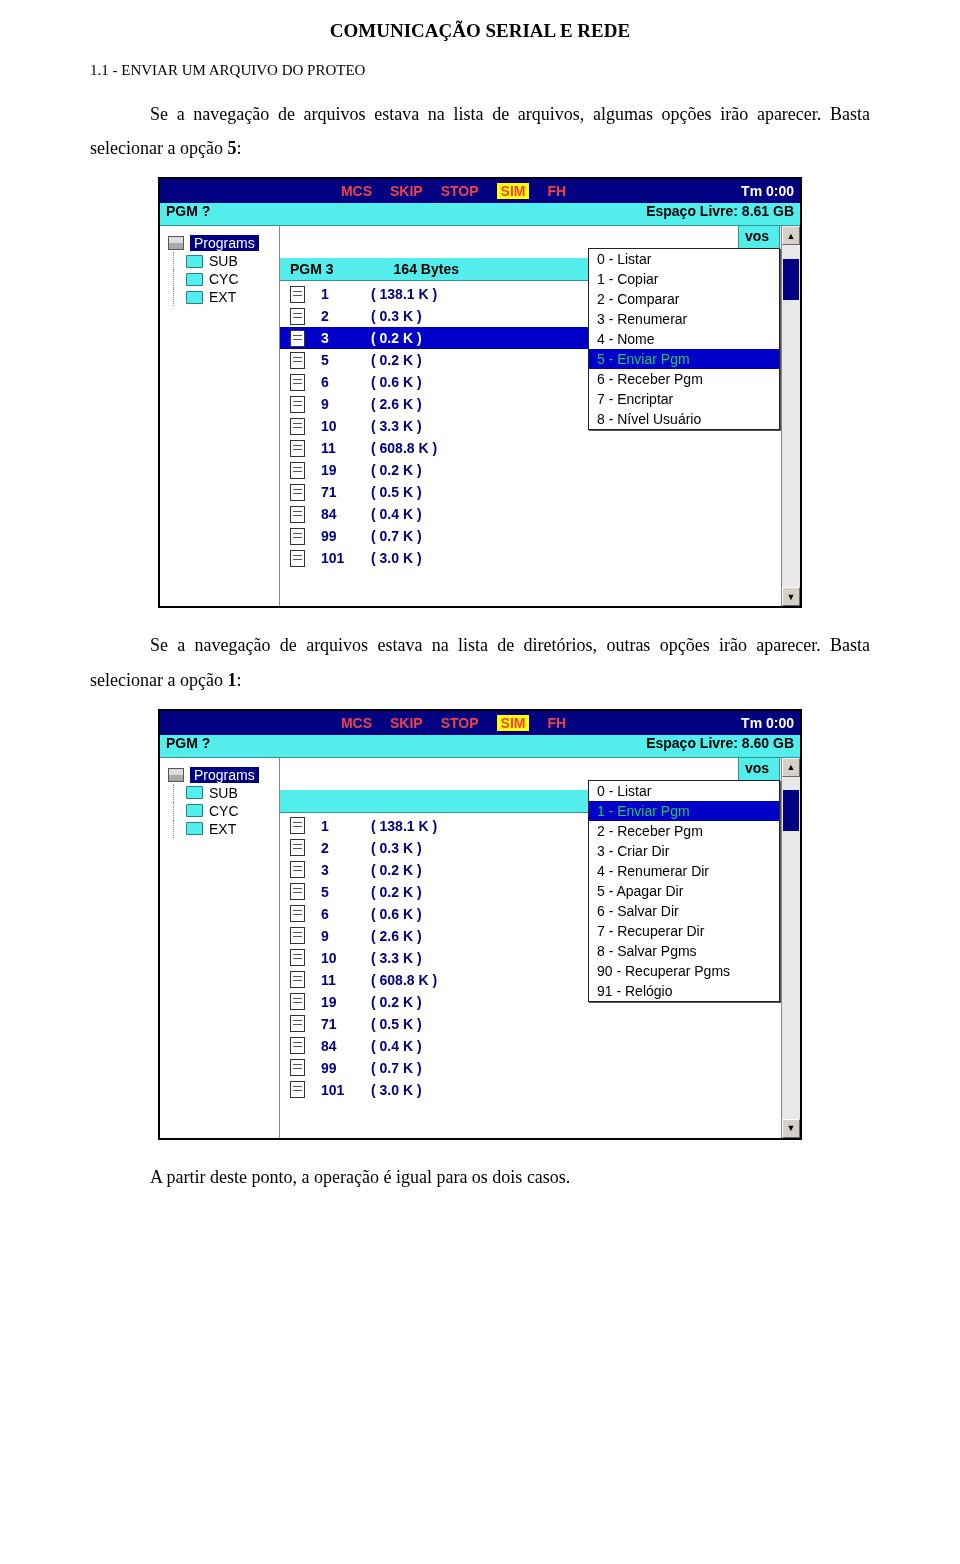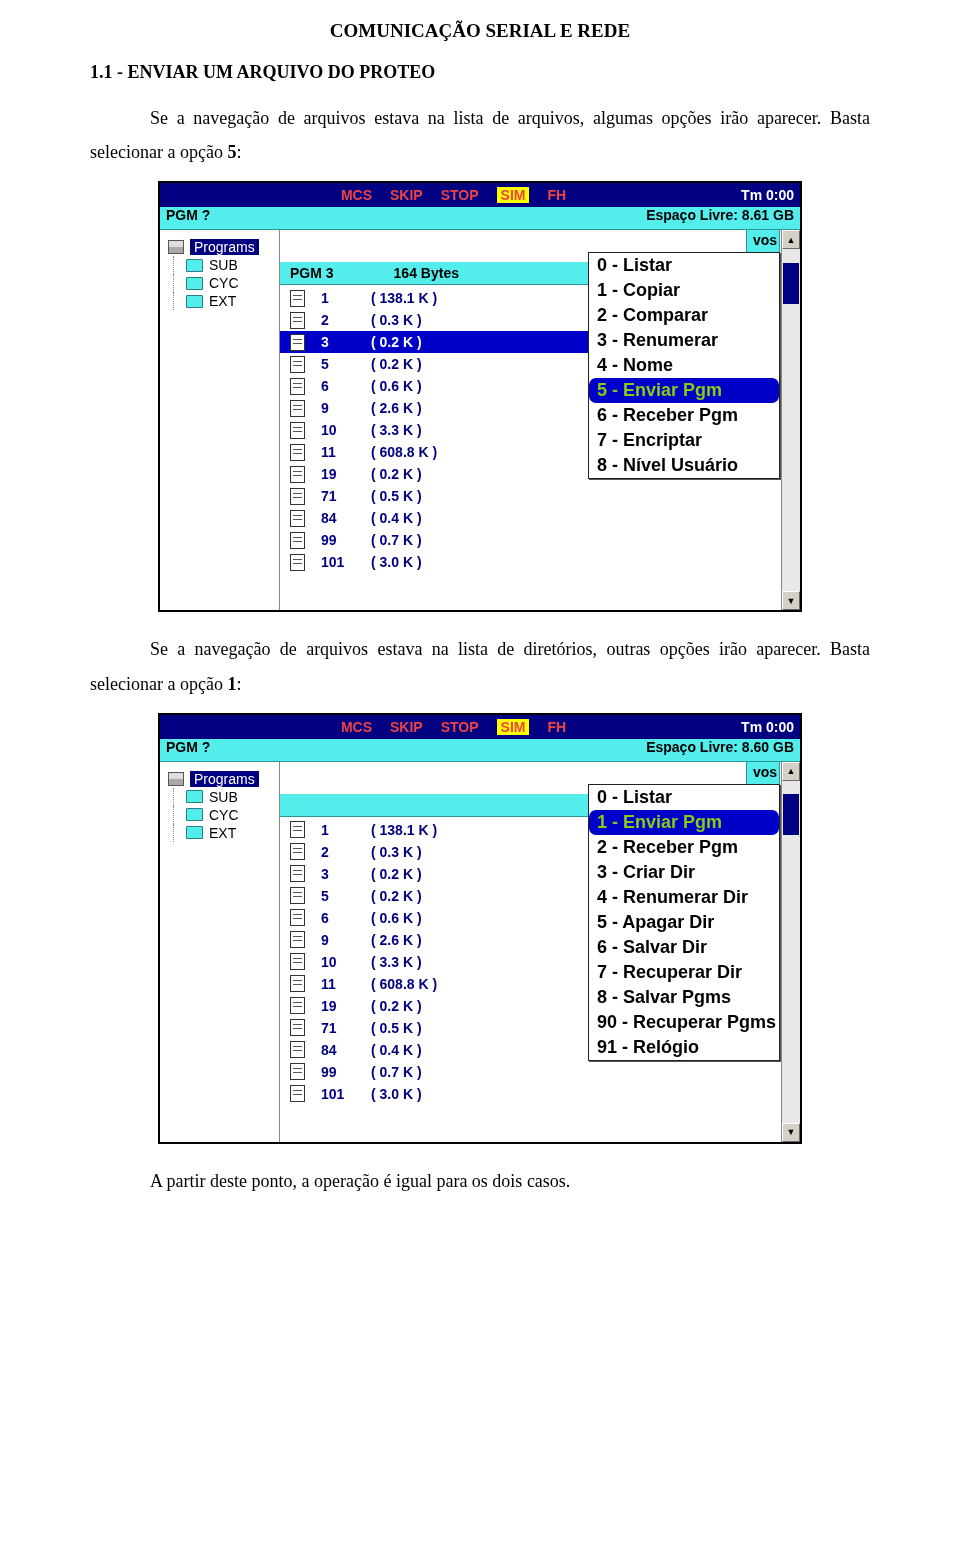--- a/index.html
+++ b/index.html
@@ -13,22 +13,22 @@
   .page {
     padding: 20px 90px 40px 90px;
   }
   .page-header {
     text-align: center;
     font-weight: bold;
     font-size: 19px;
     margin-bottom: 20px;
   }
   .section-title {
-    font-weight: bold;
-    font-size: 18px;
+    font-weight: normal;
+    font-size: 15px;
     margin: 10px 0 18px 0;
   }
   .para {
     font-size: 18px;
     line-height: 1.9;
     text-align: justify;
     margin: 0 0 12px 0;
   }
   .para-indent {
     text-indent: 60px;
@@ -186,36 +186,35 @@
     position: absolute;
     right: 20px;
     width: 190px;
     background: #fff;
     border: 1px solid #222;
     box-shadow: 1px 1px 0 #555;
     z-index: 5;
   }
   .ctxmenu .item {
     padding: 2px 8px;
-    font-weight: bold;
-    font-size: 18px;
+    font-weight: normal;
+    font-size: 14px;
     white-space: nowrap;
   }
   .ctxmenu .item.selected {
     background: #0000c8;
-    color: #84cc16;
-    border-radius: 7px;
+    color: #22c55e;
   }
   .ctx-top-1 { top: 0; }
   .vos-tab {
     position: absolute;
     right: 20px;
     top: 0;
     background: #53edec;
-    padding: 2px 2px 2px 6px;
+    padding: 2px 10px 2px 6px;
     font-weight: bold;
     border: 1px solid #2a9696;
     border-top: none;
     z-index: 3;
     font-size: 14px;
     height: 18px;
   }
 
   
   .scrollbar {

